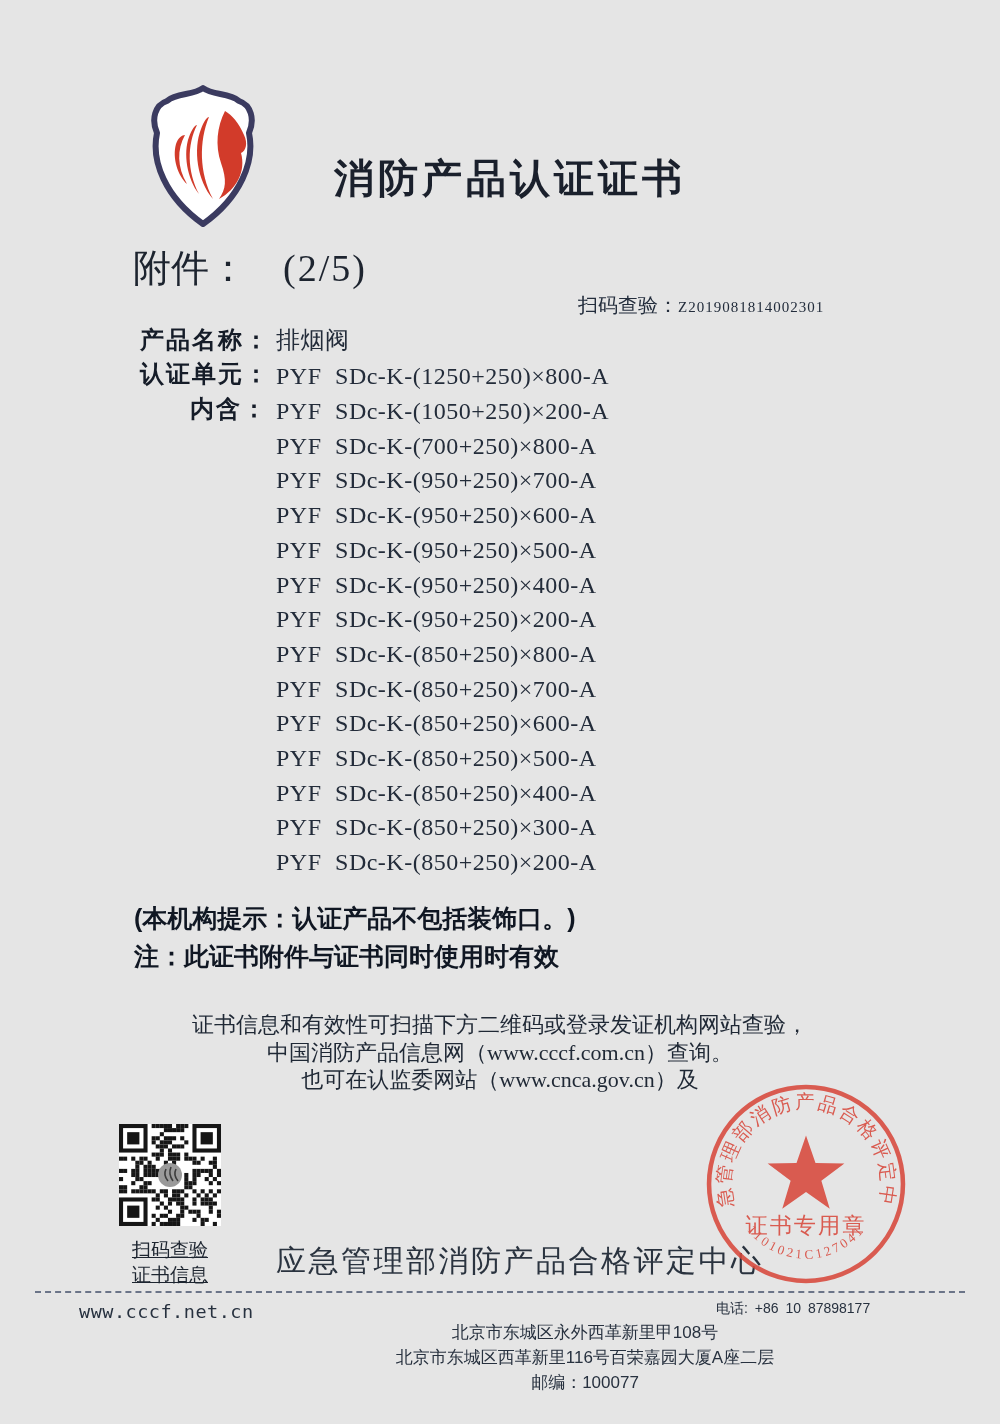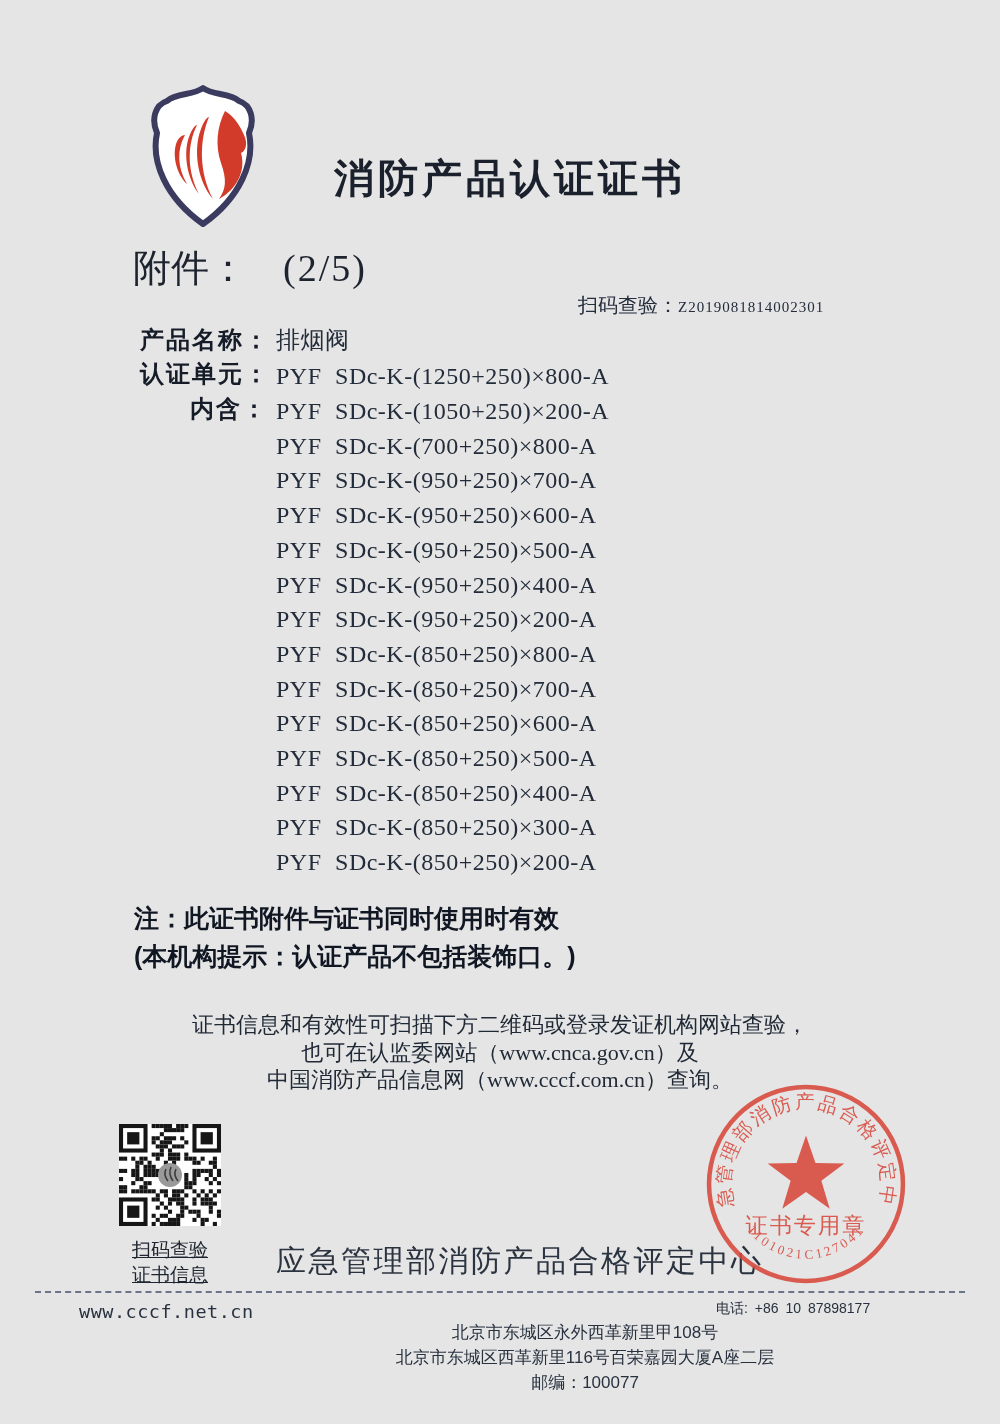--- a/index.html
+++ b/index.html
@@ -155,28 +155,28 @@
         </div>
 
         <div class="frow">
           <span class="flbl"></span>
           <span class="fval">PYF SDc-K-(850+250)×200-A</span>
         </div>
       </div>
   </div>
 
   <div class="notes">
+    <div>(本机构提示：认证产品不包括装饰口。)</div>
     <div>注：此证书附件与证书同时使用时有效</div>
-    <div>(本机构提示：认证产品不包括装饰口。)</div>
   </div>
 
   <div class="verify">
     <div>证书信息和有效性可扫描下方二维码或登录发证机构网站查验，</div>
+    <div>中国消防产品信息网（www.cccf.com.cn）查询。</div>
     <div>也可在认监委网站（www.cnca.gov.cn）及</div>
-    <div>中国消防产品信息网（www.cccf.com.cn）查询。</div>
   </div>
 
   <div class="qr">
     <svg id="qr-svg" viewBox="0 0 102 102" width="102" height="102" aria-hidden="true">
         <rect x="0" y="0" width="102" height="102" fill="#ffffff"></rect>
         <rect x="32.64" y="0" width="4.08" height="4.08" fill="#161616"></rect>
         <rect x="36.72" y="0" width="4.08" height="4.08" fill="#161616"></rect>
         <rect x="40.8" y="0" width="4.08" height="4.08" fill="#161616"></rect>
         <rect x="44.88" y="0" width="4.08" height="4.08" fill="#161616"></rect>
         <rect x="48.96" y="0" width="4.08" height="4.08" fill="#161616"></rect>

